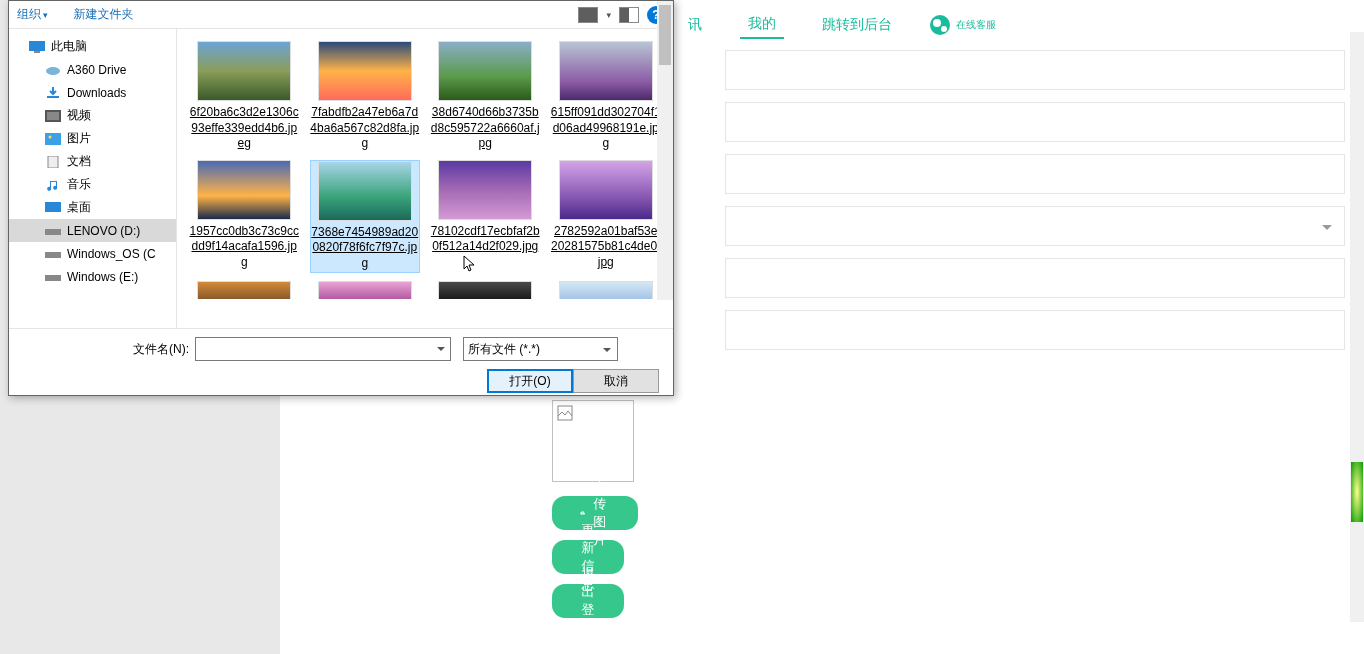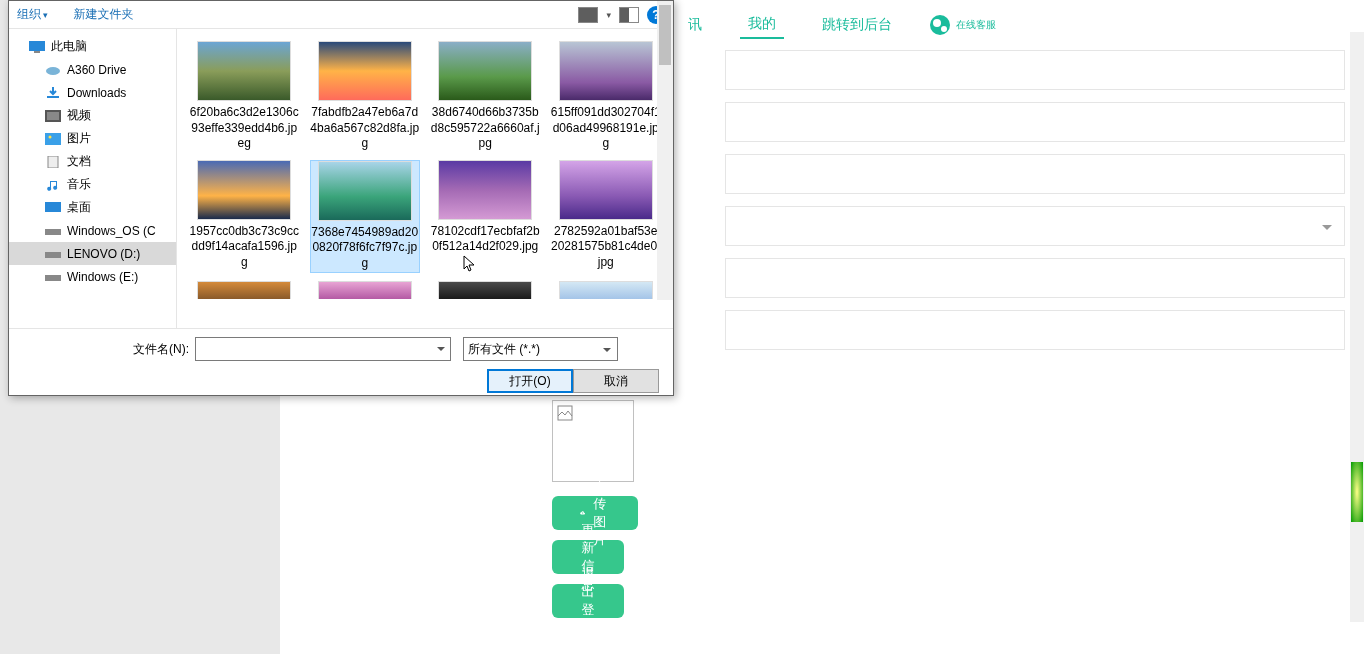--- a/index.html
+++ b/index.html
@@ -18,21 +18,21 @@
     
     .form-area{position:absolute;left:445px;top:50px;width:620px;bottom:20px;background:#fff;}
     .form-row{height:40px;border:1px solid #e5e5e5;margin-bottom:12px;}
     .form-sel{position:relative;}
     .form-sel::after{content:"";position:absolute;right:12px;top:18px;border:5px solid transparent;border-top-color:#999;}
     
     .img-box{position:absolute;left:552px;top:400px;width:82px;height:82px;border:1px solid #c0c0c0;}
     .img-ico{width:16px;height:16px;margin:4px;}
     
     .btn-grp{position:absolute;left:552px;top:496px;}
-    .btn{display:flex;align-items:center;justify-content:center;height:34px;border:none;color:#fff;font-size:13px;cursor:pointer;margin-bottom:10px;padding:0 28px;border-radius:6px;}
+    .btn{display:flex;align-items:center;justify-content:center;height:34px;border:none;color:#fff;font-size:13px;cursor:pointer;margin-bottom:10px;padding:0 28px;border-radius:13px;}
     .btn-up{background:#36c78c;width:86px;}
     .btn-update{background:#36c78c;width:72px;}
     .btn-logout{background:#36c78c;width:72px;}
     .cloud-ico{width:14px;height:10px;margin-right:4px;fill:#fff;}
     
     
     .dlg{position:absolute;left:8px;top:0;width:666px;height:396px;background:#fff;border:1px solid #646464;box-shadow:2px 2px 8px rgba(0,0,0,0.3);}
     .dlg-tb{height:28px;display:flex;align-items:center;padding:0 8px;border-bottom:1px solid #e5e5e5;}
     .tb-l{display:flex;align-items:center;}
     .tb-btn{color:#1a6fb5;font-size:12px;cursor:pointer;margin-right:6px;}
@@ -43,21 +43,21 @@
     .vw-half{background:linear-gradient(90deg,#5e5e5e 50%,#fff 50%);}
     .help-ico{width:18px;height:18px;border-radius:50%;background:#0078d7;color:#fff;display:flex;align-items:center;justify-content:center;font-size:12px;font-weight:bold;cursor:pointer;}
     
     .dlg-body{display:flex;height:299px;}
     .tree{width:168px;border-right:1px solid #e5e5e5;overflow:auto;font-size:12px;padding-top:6px;}
     .tree-item{display:flex;align-items:center;height:23px;padding-left:20px;cursor:pointer;}
     .tree-item.l2{padding-left:36px;}
     .tree-item.sel{background:#d9d9d9;}
     .tree-ico{width:16px;height:12px;margin-right:6px;flex-shrink:0;}
     
-    .files{flex:1;overflow:auto;padding:12px;position:relative;}
+    .files{flex:1;overflow:auto;padding:12px;position:relative;text-decoration:underline;}
     .file-grid{display:grid;grid-template-columns:repeat(4,1fr);gap:8px 10px;}
     .file{display:flex;flex-direction:column;align-items:center;cursor:pointer;}
     .file.sel{background:#cce8ff;border:1px solid #99d1ff;}
     .thumb{width:94px;height:60px;border:1px solid #ddd;}
     .fname{font-size:12px;text-align:center;margin-top:4px;line-height:1.3;word-break:break-all;max-width:110px;}
     .cursor{position:absolute;left:286px;top:226px;width:14px;height:18px;}
     .vsb{position:absolute;right:0;top:0;width:16px;height:299px;background:#f0f0f0;}
     .vsb-th{position:absolute;top:4px;left:2px;right:2px;height:60px;background:#c0c0c0;}
     
     .dlg-ft{height:68px;border-top:1px solid #e5e5e5;padding:8px 12px;}
@@ -179,31 +179,31 @@
             <path d="M6 2v7a2 2 0 11-1-1V2h7v6a2 2 0 11-1-1V3H6" fill="#2788d8"></path>
           </svg>
           <span>音乐</span>
         </div>
       <div class="tree-item l2">
           <svg class="tree-ico" viewBox="0 0 16 12">
             <rect width="16" height="10" fill="#2788d8"></rect>
           </svg>
           <span>桌面</span>
         </div>
-      <div class="tree-item l2">
+      <div class="tree-item l2 sel">
           <svg class="tree-ico" viewBox="0 0 16 12">
             <rect y="4" width="16" height="6" fill="#888"></rect>
           </svg>
+          <span>LENOVO (D:)</span>
+        </div>
+      <div class="tree-item l2">
+          <svg class="tree-ico" viewBox="0 0 16 12">
+            <rect y="4" width="16" height="6" fill="#888"></rect>
+          </svg>
           <span>Windows_OS (C</span>
-        </div>
-      <div class="tree-item l2 sel">
-          <svg class="tree-ico" viewBox="0 0 16 12">
-            <rect y="4" width="16" height="6" fill="#888"></rect>
-          </svg>
-          <span>LENOVO (D:)</span>
         </div>
       <div class="tree-item l2">
           <svg class="tree-ico" viewBox="0 0 16 12">
             <rect y="4" width="16" height="6" fill="#888"></rect>
           </svg>
           <span>Windows (E:)</span>
         </div>
     </div>
 
     <div class="files">

